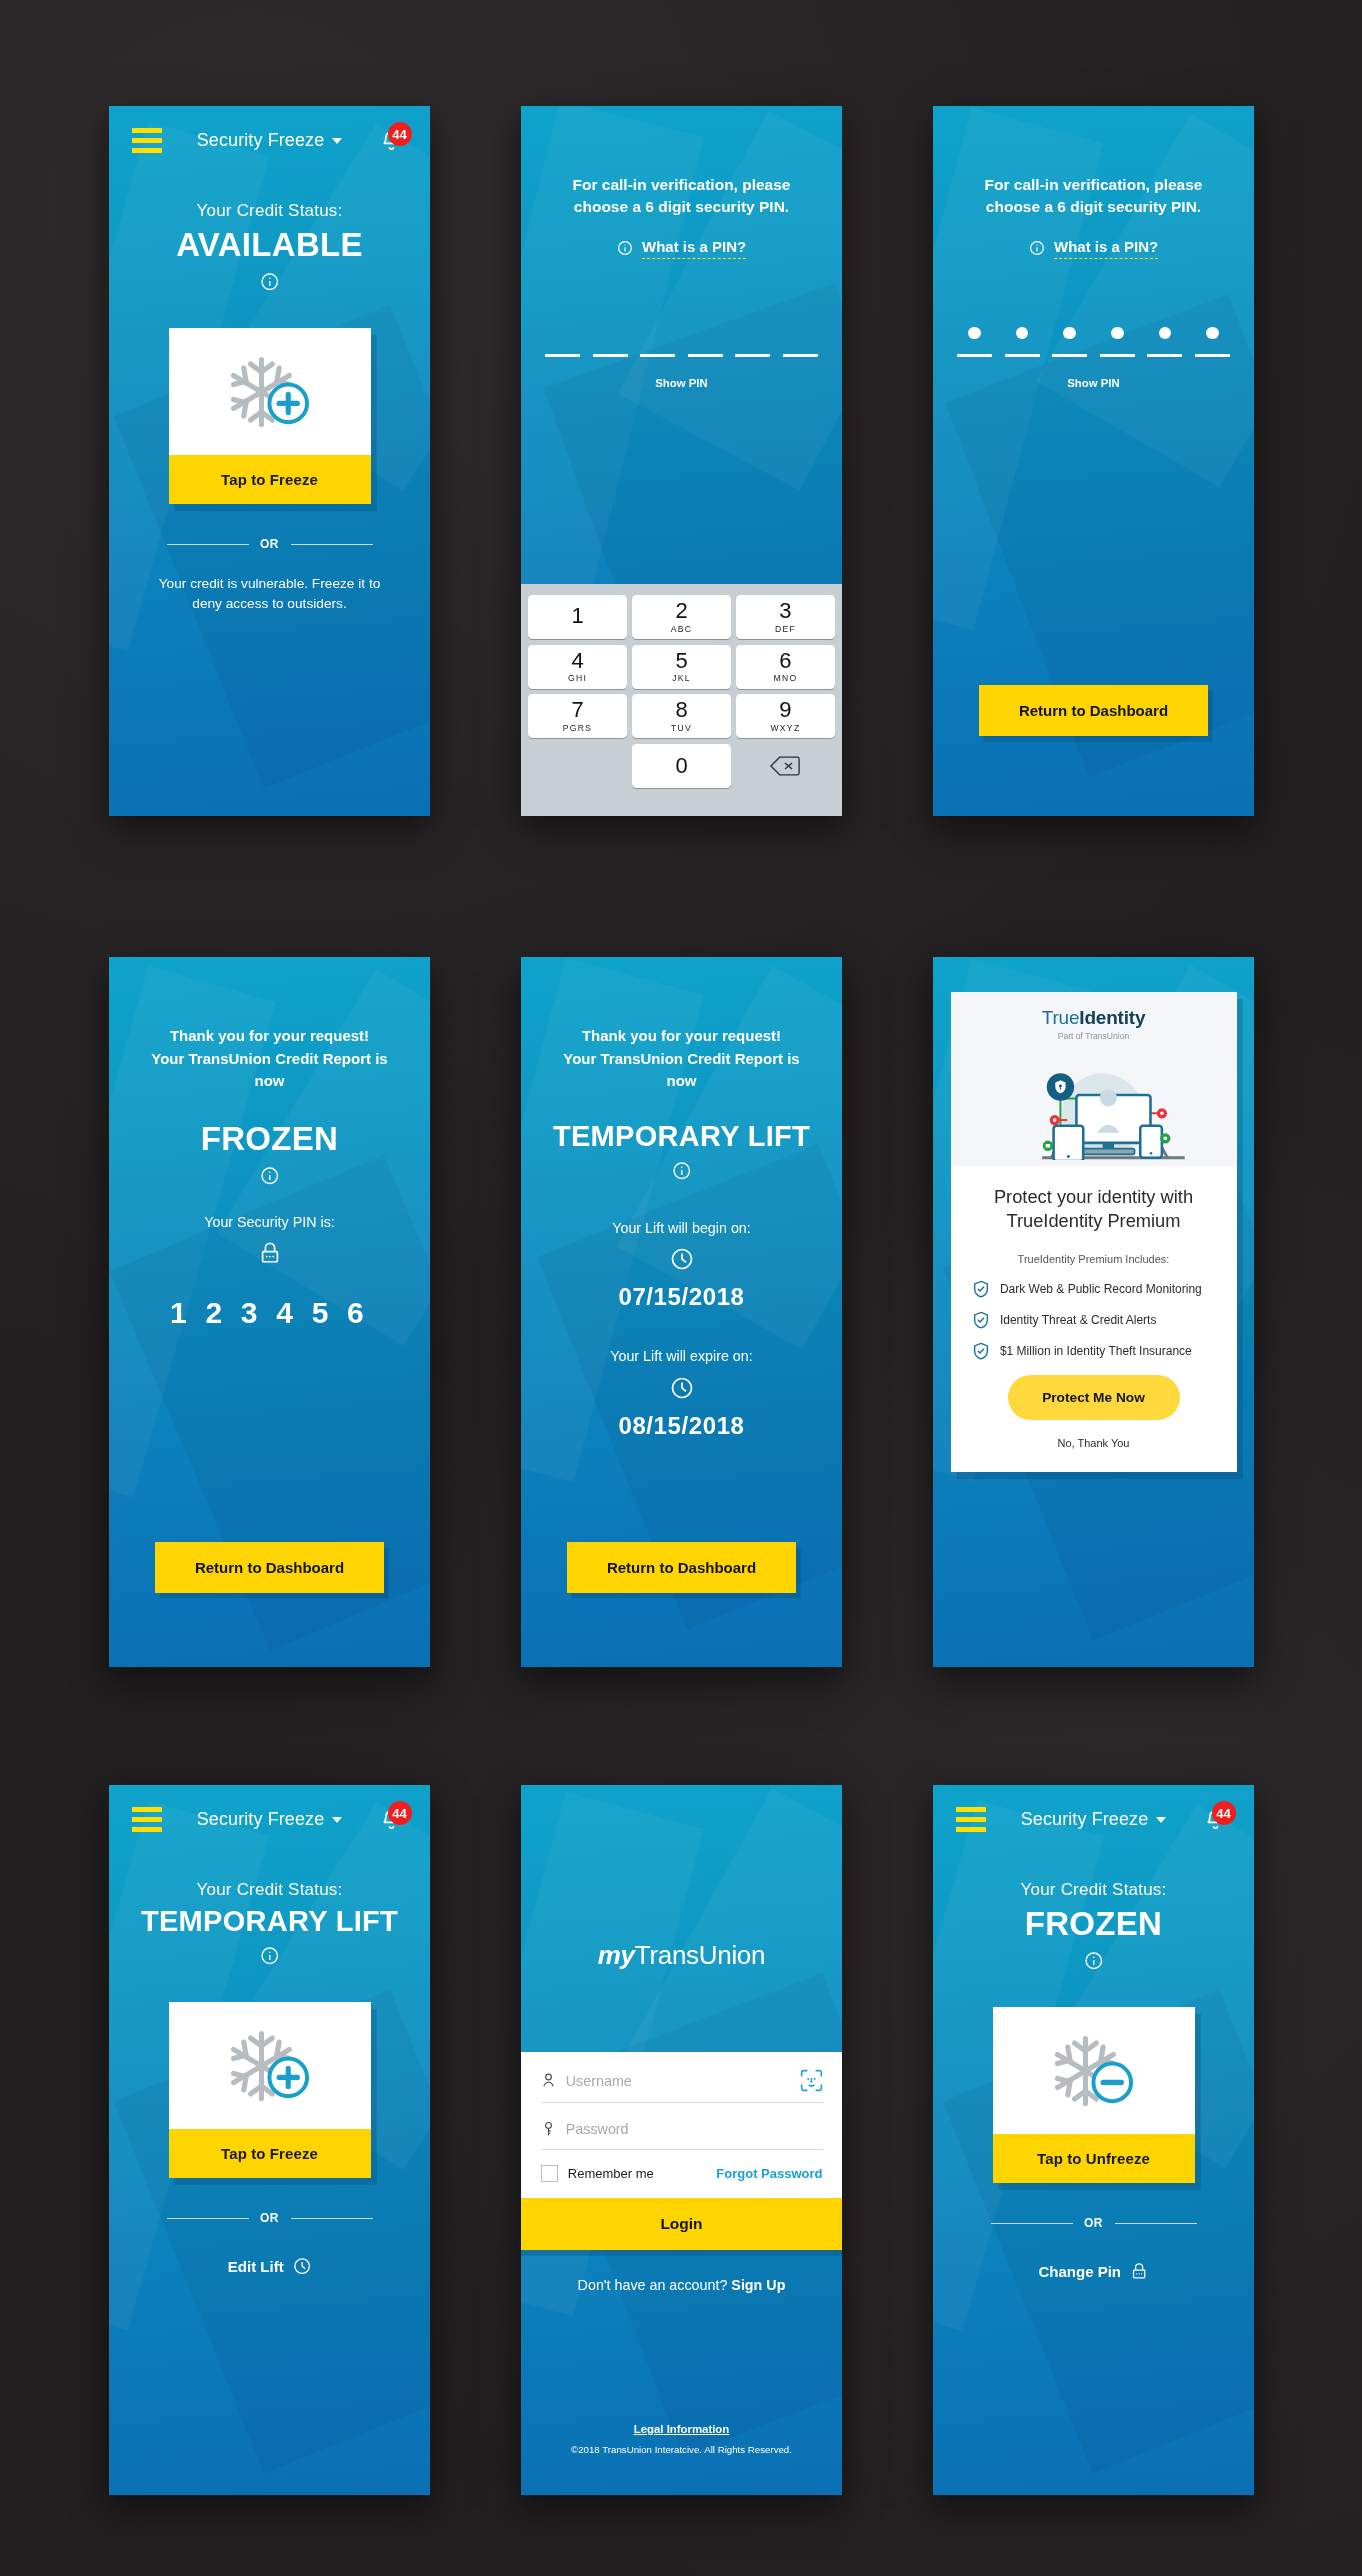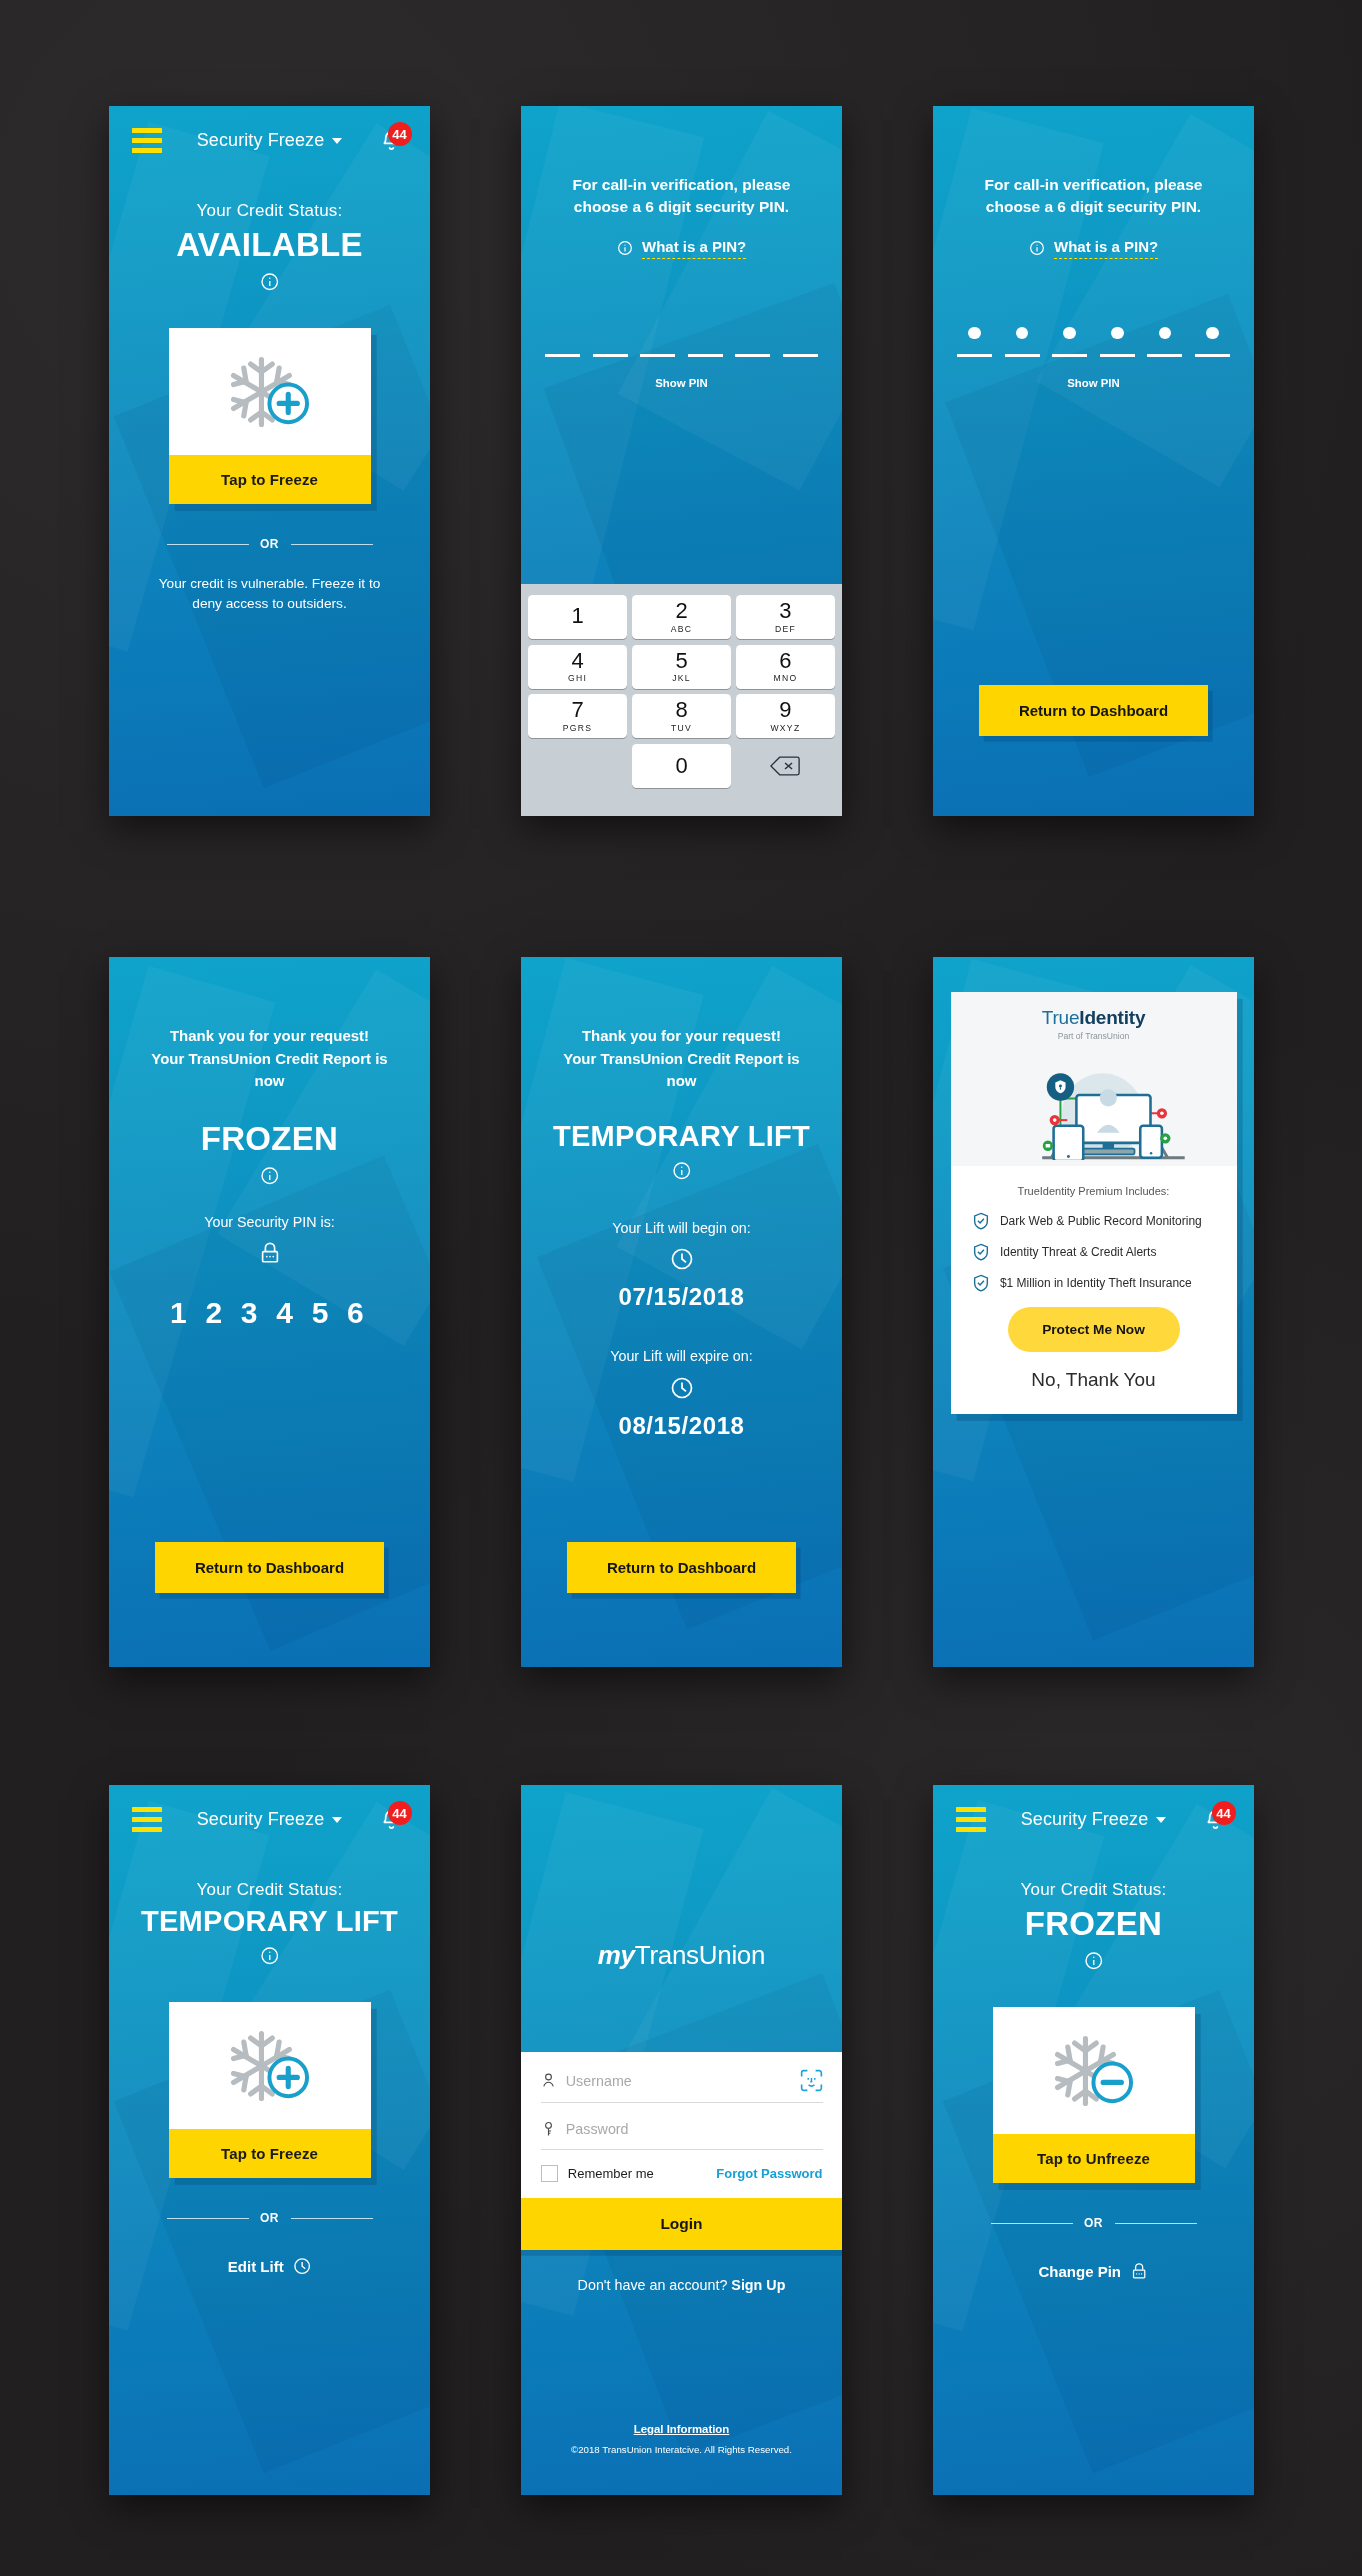--- a/index.html
+++ b/index.html
@@ -113,21 +113,21 @@
   .ti-sub{ text-align:center; font-size:8.6px; color:#8d9699; margin-top:2.3px; font-weight:300;}
   .ti-illus{ display:block; margin:4.6px auto 0; }
   .ti-head{ text-align:center; font-size:18.3px; color:#2b2b2b; font-weight:300; line-height:1.33; padding:19.5px 17px 0;}
   .ti-inc{ text-align:center; font-size:11px; color:#555; margin-top:19.5px; font-weight:300;}
   .ti-list{ padding:15px 22px 0; }
   .ti-item{ display:flex; align-items:center; gap:11.4px; margin-bottom:12.6px;}
   .ti-item svg{ width:16px; height:18.3px; flex:0 0 auto;}
   .ti-item span{ font-size:12px; color:#2b2b2b; font-weight:300;}
   .ti-cta{ display:block; margin:15px auto 0; width:172px; background:#FFD93B; color:#141414;
            font-size:13.7px; font-weight:700; text-align:center; padding:15px 0; border-radius:57px; cursor:pointer;}
-  .ti-no{ text-align:center; font-size:19px; color:#2b2b2b; font-weight:300; padding:17px 16px 23px; cursor:pointer;}
+  .ti-no{ text-align:center; font-size:11px; color:#2b2b2b; font-weight:300; padding:17px 16px 23px; cursor:pointer;}
 
   
   .logo-mtu{ color:#fff; font-size:26px; margin-top:155px; letter-spacing:-0.3px;}
   .logo-mtu i{ font-style:italic; font-weight:700;}
   .login-card{ width:100%; margin-top:81px; background:#fff; box-shadow:0 5.7px 0 rgba(0,50,90,.22);}
   .field{ display:flex; align-items:center; gap:10.3px; margin:0 19.5px; padding:17px 0 10.3px; border-bottom:1.1px solid #d9d9d9;}
   .field svg{ width:15px; height:18.3px; flex:0 0 auto;}
   .field .ph{ color:#a8a8a8; font-size:14.3px; font-weight:300; flex:1;}
   .field .faceid{ width:23px; height:23px; }
   .rowsmall{ display:flex; align-items:center; margin:0 19.5px; padding:15px 0 16px;}
@@ -470,20 +470,21 @@
             <circle cx="290" cy="118" r="9" fill="#e8343a"></circle>
               <circle cx="290" cy="118" r="3.2" fill="#fff"></circle>
             <circle cx="102" cy="130" r="9" fill="#e8343a"></circle>
               <circle cx="102" cy="130" r="3.2" fill="#fff"></circle>
             <circle cx="296" cy="162" r="9" fill="#25a244"></circle>
               <circle cx="296" cy="162" r="3.2" fill="#fff"></circle>
             <circle cx="90" cy="175" r="9" fill="#25a244"></circle>
               <rect x="86" y="172" width="8" height="6" rx="1" fill="#fff"></rect>
           </svg>
         </div>
+        <div class="ti-head">Protect your identity with TrueIdentity Premium</div>
         <div class="ti-inc">TrueIdentity Premium Includes:</div>
         <div class="ti-list">
           <div class="ti-item">
             <svg viewBox="0 0 22 26" fill="none" stroke="#1b6f9c" stroke-width="2">
                 <path d="M11 2 L20 5.5 V13 c0 6-5 9.5-9 11-4-1.5-9-5-9-11V5.5z"></path>
                 <path d="M6.6 12.5 l3 3 5.6-6"></path>
               </svg>
             <span>Dark Web &amp; Public Record Monitoring</span>
           </div>
           <div class="ti-item">

